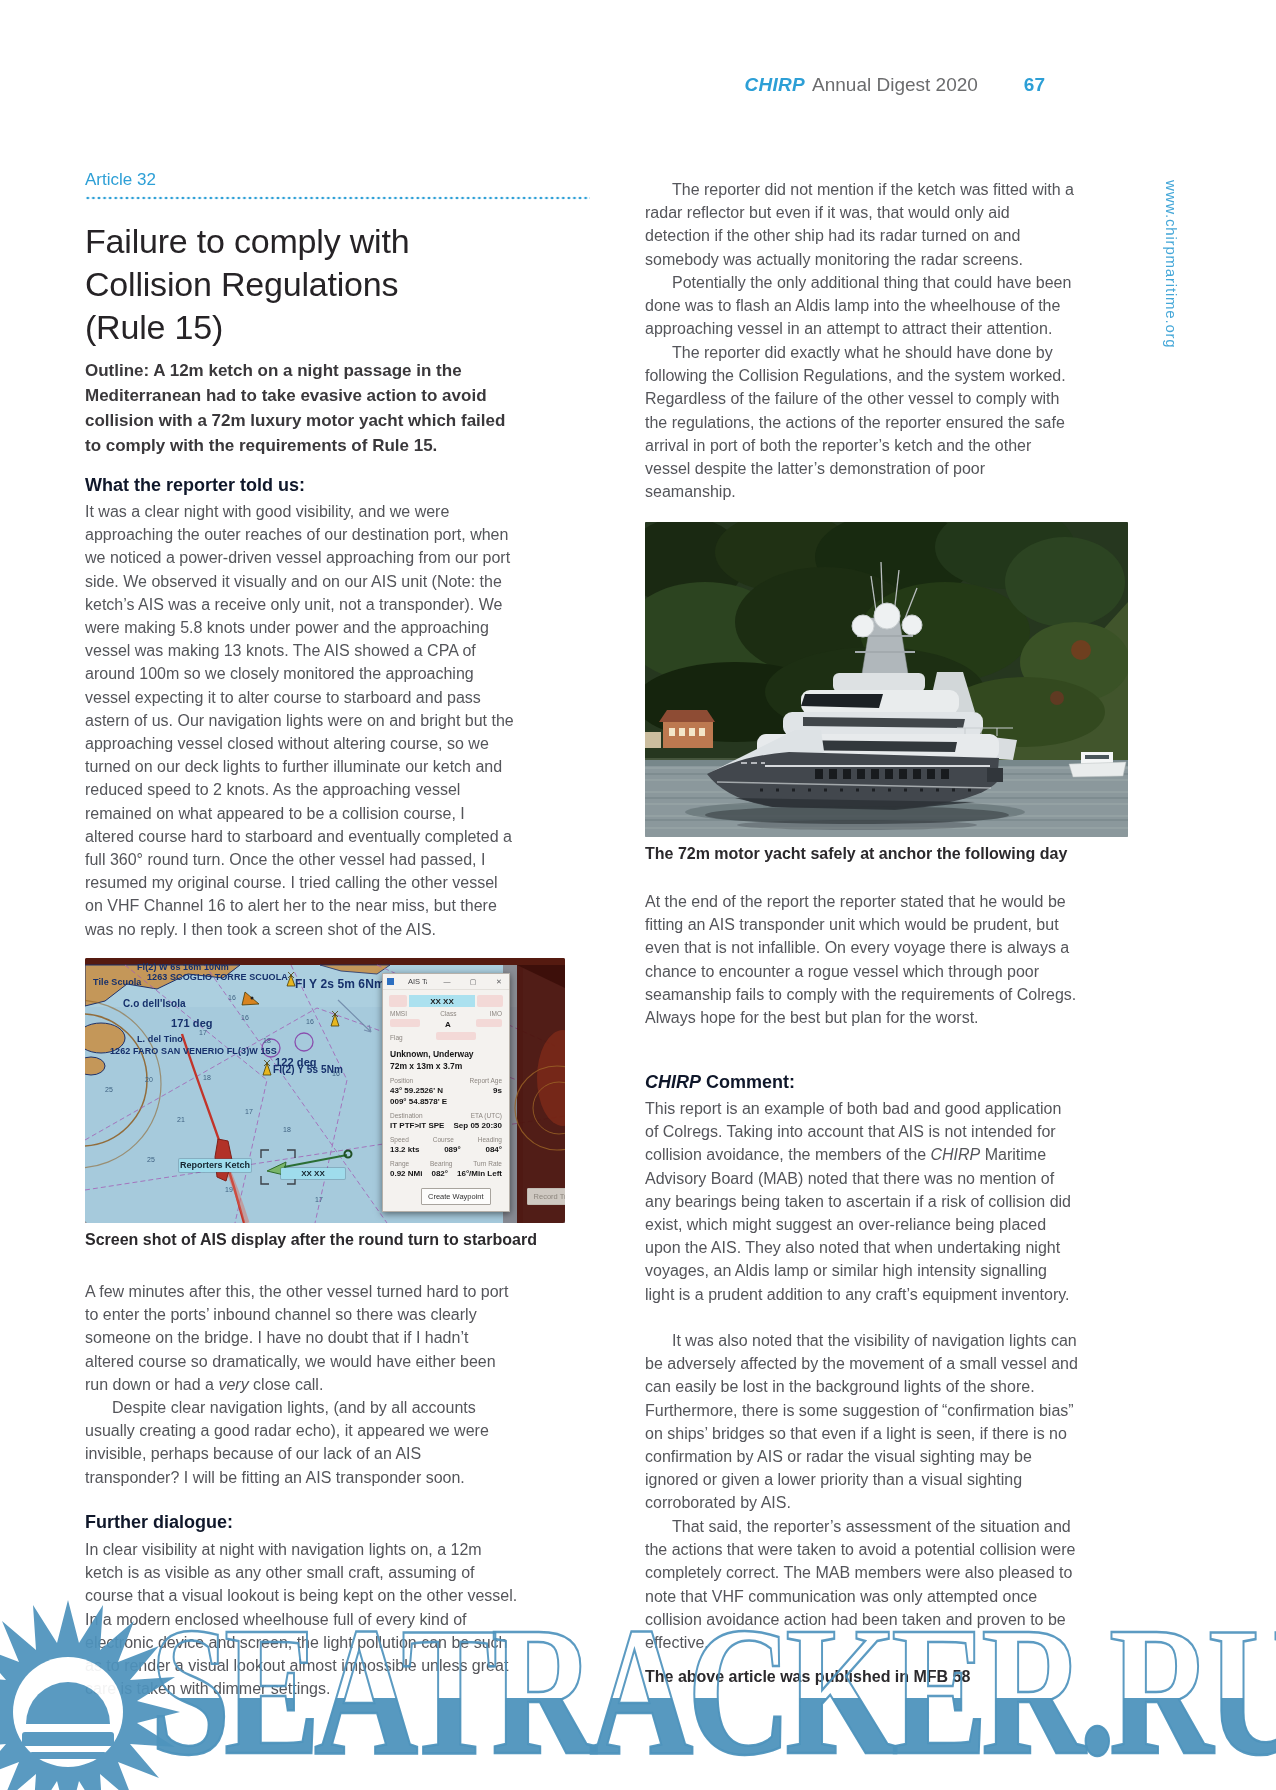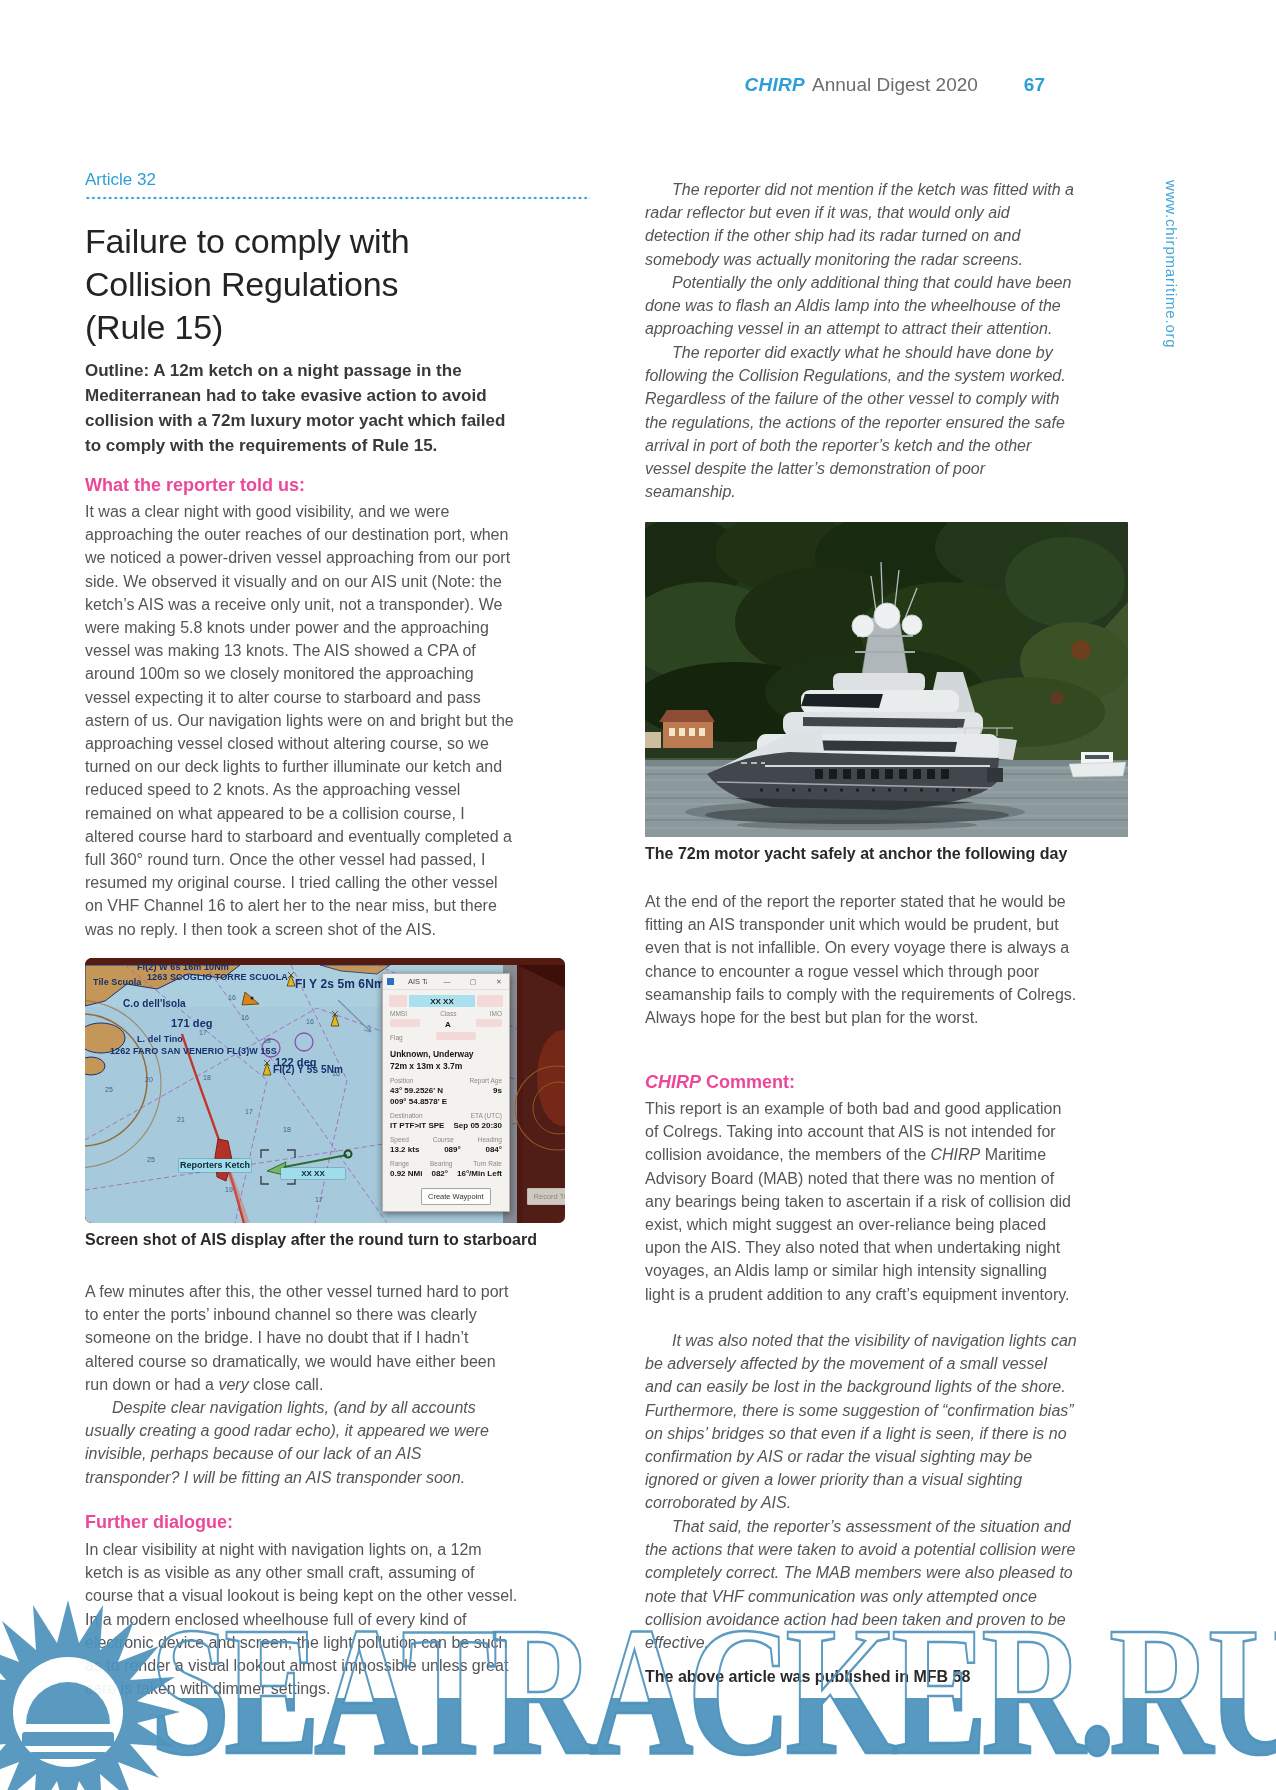--- a/index.html
+++ b/index.html
@@ -14,29 +14,29 @@
   .hdr-page { color:#2d9fd6; font-weight:700; margin-left:46px; }
 
   .vurl { position:absolute; left:1163px; top:180px; writing-mode:vertical-rl; font-size:15px; color:#45a7d8; letter-spacing:.8px; }
 
   .lbl-article { left:85px; top:170px; font-size:17px; color:#2d9fd6; font-weight:500; }
   .dotted { left:85px; top:196px; width:505px; height:4px;
             background-image:radial-gradient(circle,#2d9fd6 1.3px, rgba(0,0,0,0) 1.6px);
             background-size:5.6px 4px; background-position:0 50%; }
   .h1 { left:85px; top:220px; width:460px; margin:0; font-size:34px; line-height:43px; font-weight:400; color:#262326; letter-spacing:-.2px; }
   .outline { left:85px; top:358px; width:440px; font-size:17px; line-height:25px; font-weight:700; color:#3a383b; }
-  .h3 { font-size:18px; font-weight:700; color:#ec4899; }
+  .h3 { font-size:18px; font-weight:700; color:#0f172a; }
   .p { font-size:16px; line-height:23.2px; color:#54555a; width:433px; }
-  .ind { text-indent:27px;font-style:italic; }
+  .ind { text-indent:27px; }
   .cap { font-size:16px; font-weight:700; color:#2b292c; }
   .footer-note { left:645px; top:1668px; font-size:16px; font-weight:700; color:#2b292c; }
   em.soft { font-style:italic; }
 
   
-  .ais-fig { left:85px; top:958px; width:480px; height:265px; overflow:hidden; border-radius:7px; background:#551a10; }
+  .ais-fig { left:85px; top:958px; width:480px; height:265px; overflow:hidden; border-radius:2px; background:#551a10; }
   .ais-fig .chart-lbl { position:absolute; font-size:9px; font-weight:700; color:#16306b; white-space:nowrap; letter-spacing:.1px; }
   .ais-fig .chart-lbl.big { font-size:11px;margin-top:30px; }
   .ais-fig .depth { position:absolute; font-size:7px; color:#3f6282; }
   .chip { position:absolute; background:#9fdcec; color:#15242e; font-weight:700; text-align:center; border-radius:1px; box-shadow:0 0 0 1px rgba(40,90,110,.25); }
   .chip.ketch { left:94px; top:201px; width:72px; font-size:9px; line-height:11px; padding:1px 0; }
   .chip.target { left:196px; top:210px; width:64px; font-size:8px; line-height:11px; }
 
   .win { position:absolute; left:297px; top:15px; width:126px; height:237px; background:#f4f2ef; border:1px solid #b5b0a9; box-shadow:0 2px 7px rgba(0,0,0,.5); color:#1c1c1d; }
   .win-tb { display:flex; align-items:center; height:15px; padding:0 4px; gap:14px; border-bottom:1px solid #e3e0db; }
   .win-ic { width:7px; height:7px; background:#2d6fc0; flex:0 0 auto; }

